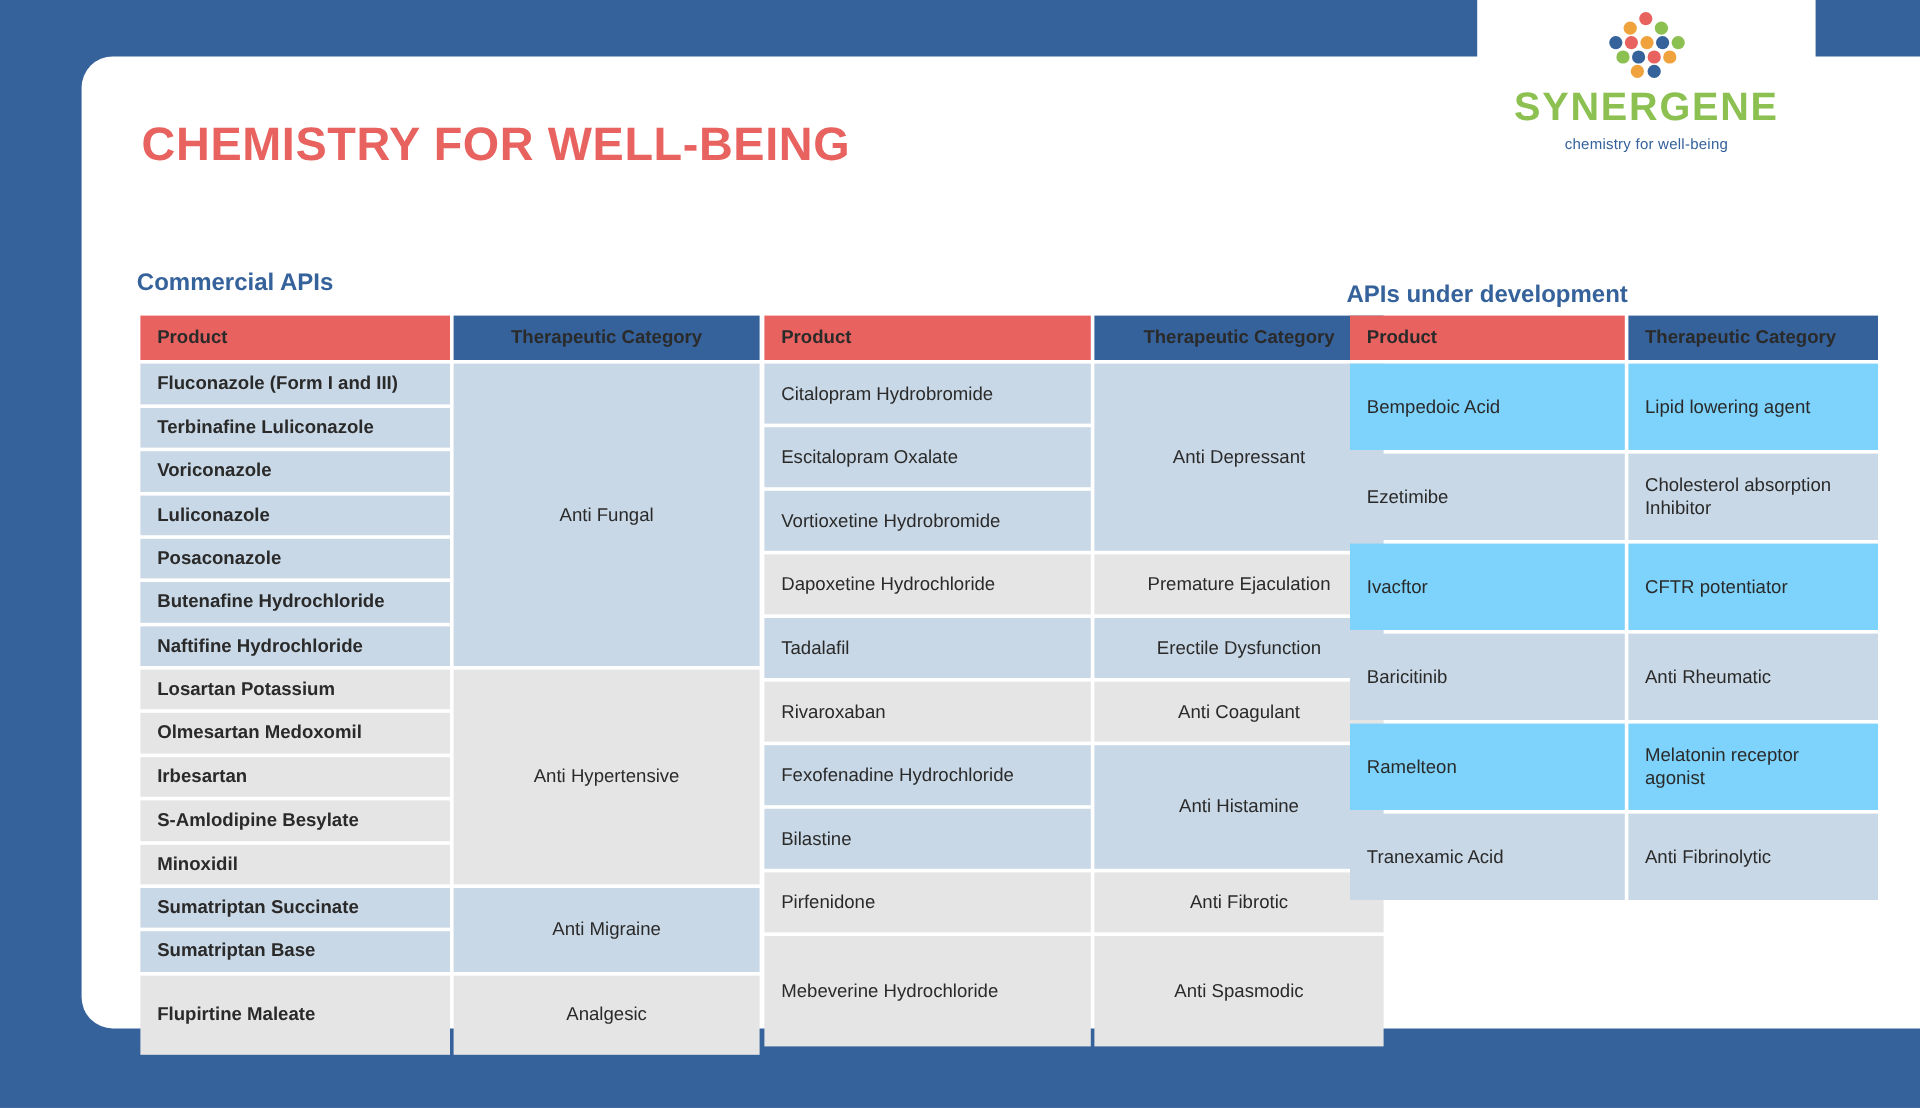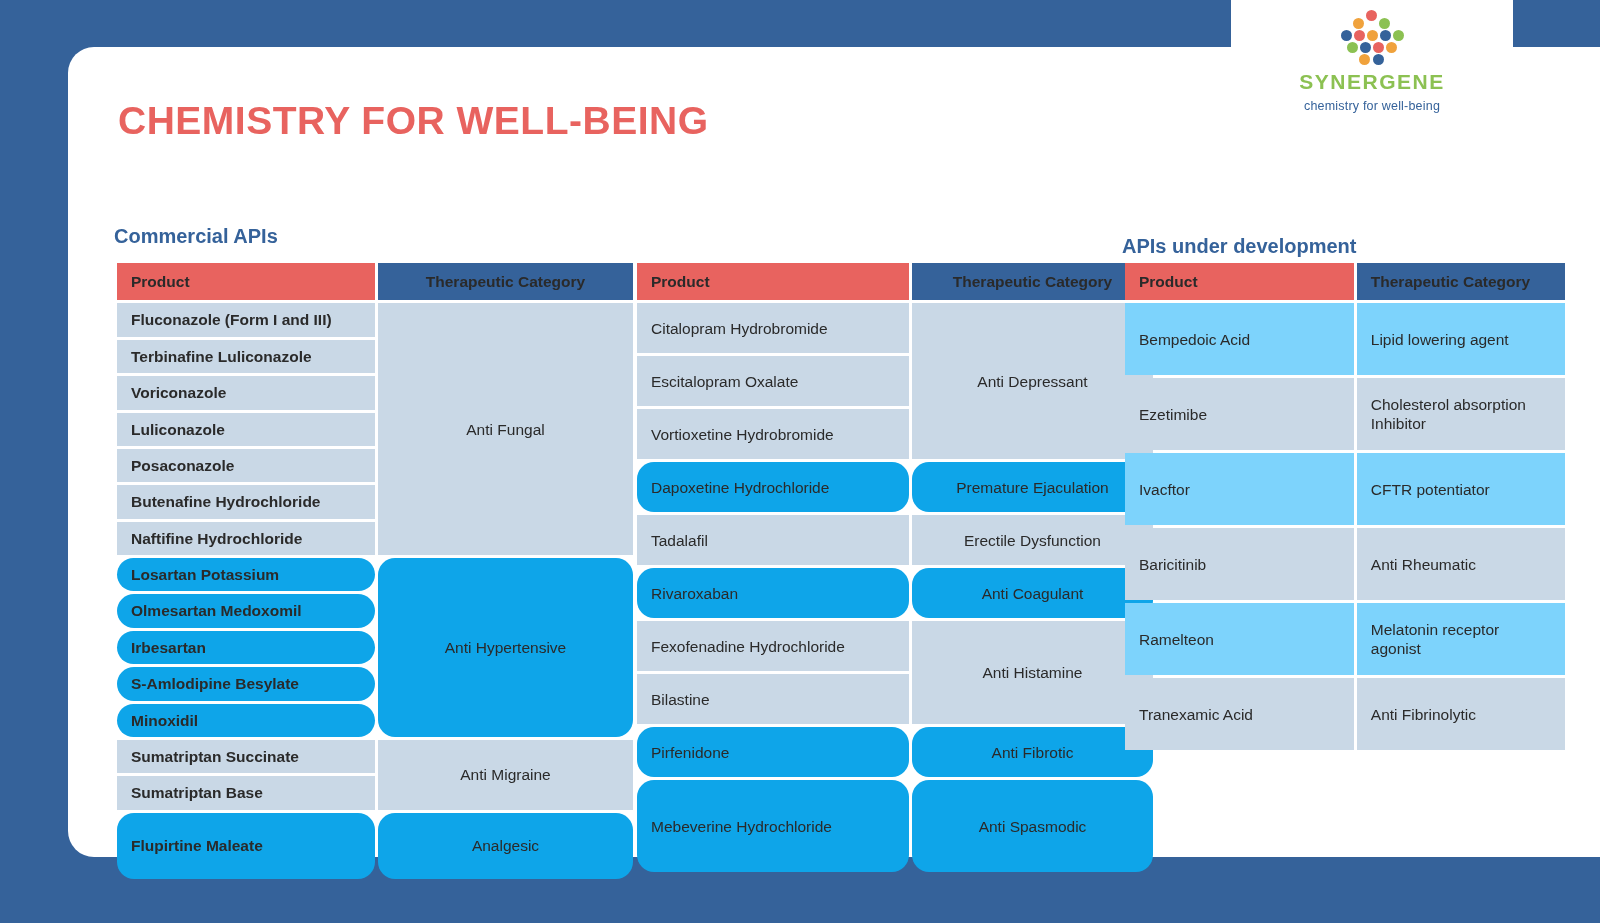--- a/index.html
+++ b/index.html
@@ -48,21 +48,21 @@
     height: 58px;
     position: relative;
   }
   .dot {
     position: absolute;
     width: 11px;
     height: 11px;
     border-radius: 50%;
   }
   .logo-name {
-    font-size: 21px;
+    font-size: 33px;
     font-weight: bold;
     letter-spacing: 1.5px;
     color: #8cc152;
     margin-top: 2px;
   }
   .logo-tag {
     font-size: 12.5px;
     color: #35629a;
     margin-top: 5px;
     letter-spacing: 0.2px;
@@ -100,21 +100,21 @@
   }
   .hdr-red, .hdr-blue {
     color: #ffffff;
     font-weight: bold;
     font-size: 15.5px;
     padding: 9px 14px !important;
   }
   .hdr-red { background: #e8635f; }
   .hdr-blue { background: #35629a; }
   .c-blue { background: #c9d8e6; margin-top: 16px; }
-  .c-yellow { background: #0ea5e9; border-radius: 17px; }
+  .c-yellow { background: #e5e5e5; }
   .c-green { background: #7dd3fc; }
   .bold { font-weight: bold; }
   .center { text-align: center; }
 
   
   #tbl-a { left: 46px; top: 213px; width: 516px; }
   #tbl-b { left: 566px; top: 213px; width: 516px; }
   #tbl-c { left: 1054px; top: 213px; width: 446px; }
 </style>
 </head>

